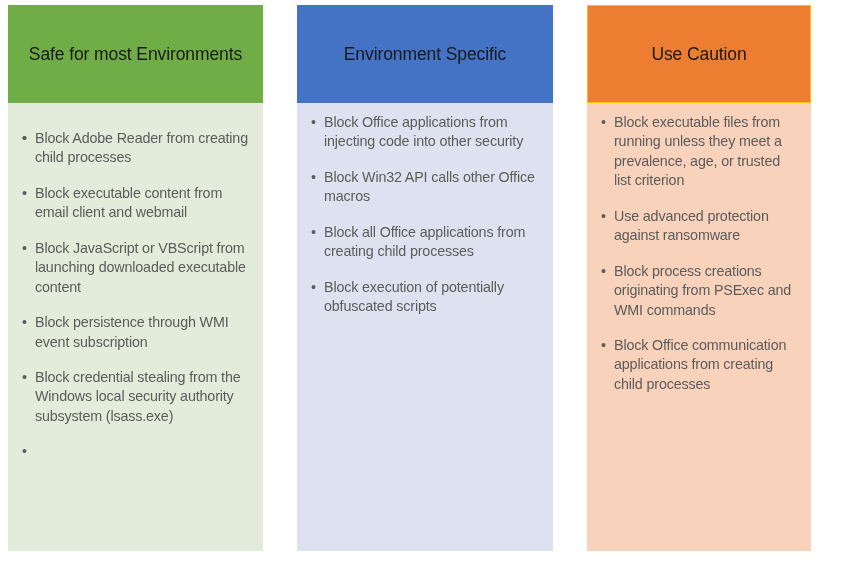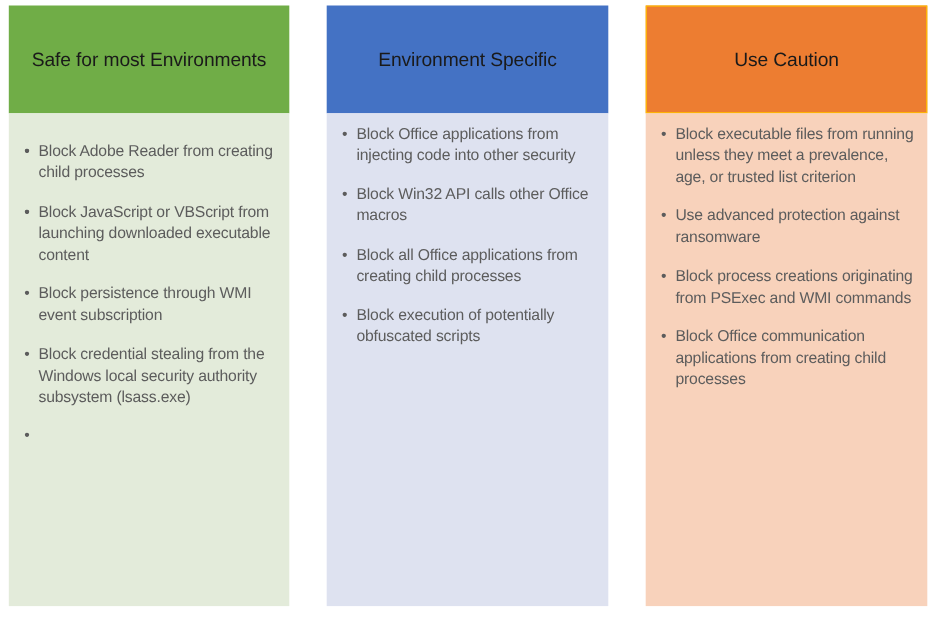--- a/index.html
+++ b/index.html
@@ -29,21 +29,21 @@
 
   .column {
     display: flex;
     flex-direction: column;
     box-sizing: border-box;
     height: 546px;
   }
 
   .col-safe  { width: 255px; }
   .col-env   { width: 256px; border-radius: 17px; }
-  .col-caut  { width: 256px; }
+  .col-caut  { width: 224px; }
 
   .col-header {
     box-sizing: border-box;
     height: 98px;
     display: flex;
     align-items: center;
     justify-content: center;
     text-align: center;
     padding: 4px 10px;
   }
@@ -121,20 +121,21 @@
       <ul class="bullet-list">
         <li class="bullet-item">
           <span class="dot">•</span>
         </li>
         <li class="bullet-item">
           <span class="dot">•</span>
           <span>Block Adobe Reader from creating child processes</span>
         </li>
         <li class="bullet-item">
           <span class="dot">•</span>
+          <span>Block executable content from email client and webmail</span>
         </li>
         <li class="bullet-item">
           <span class="dot">•</span>
           <span>Block JavaScript or VBScript from launching downloaded executable content</span>
         </li>
         <li class="bullet-item">
           <span class="dot">•</span>
           <span>Block persistence through WMI event subscription</span>
         </li>
         <li class="bullet-item">

